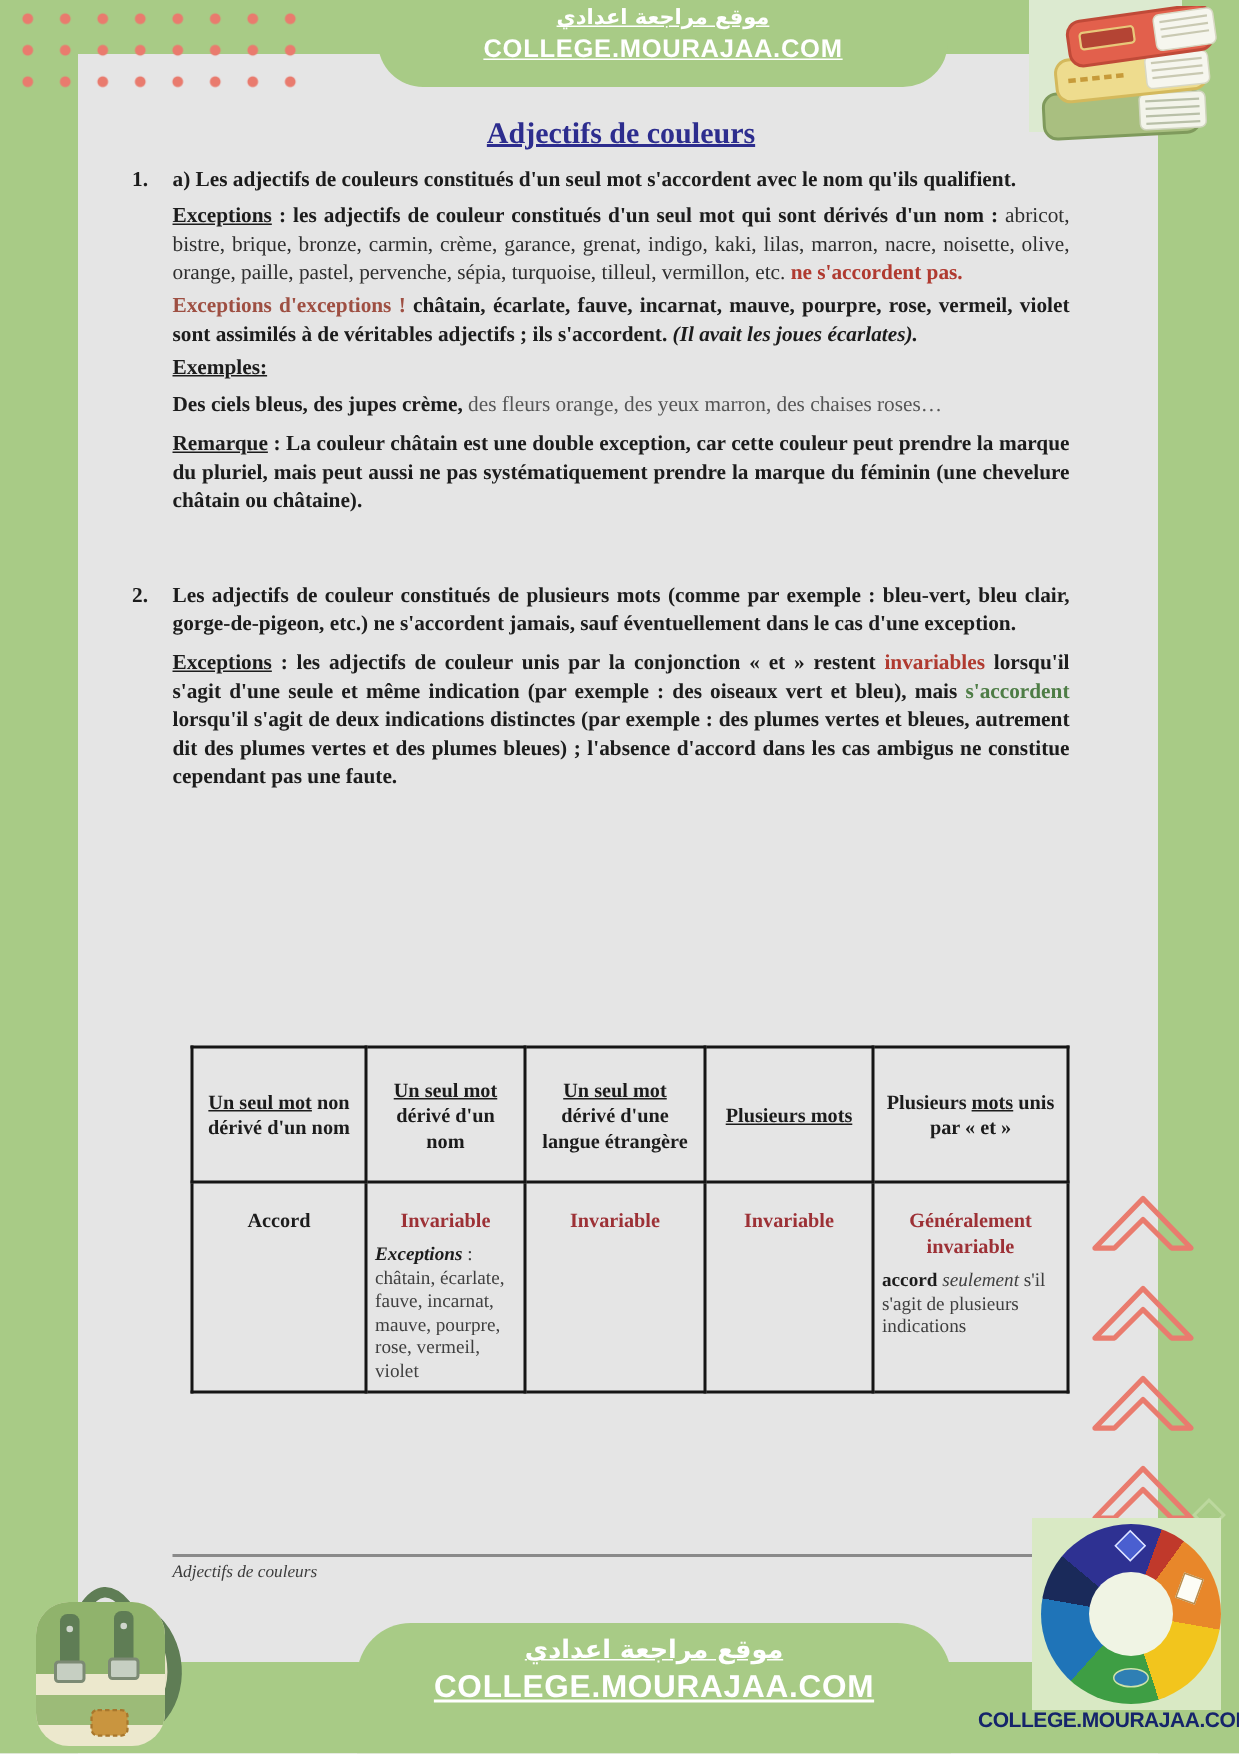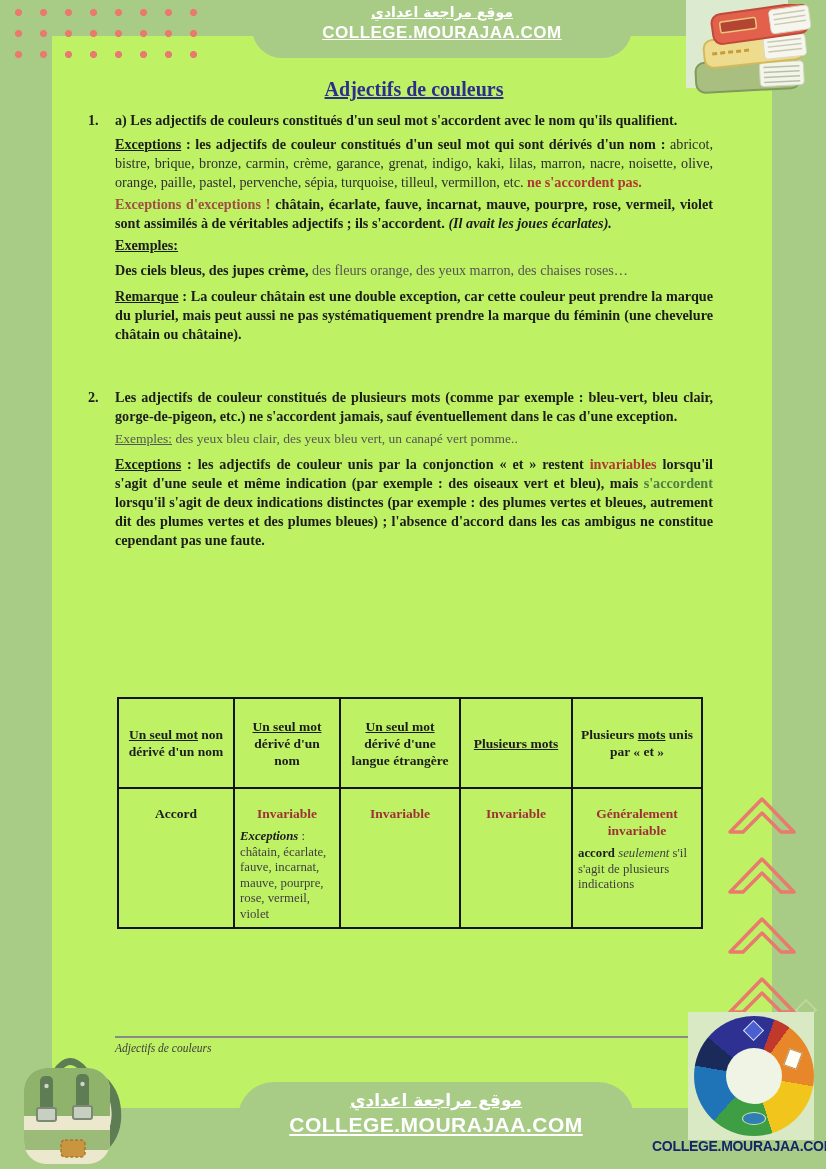--- a/index.html
+++ b/index.html
@@ -1,19 +1,19 @@
 <!DOCTYPE html>
 <html lang="fr"><head>
 <meta charset="utf-8">
 <style>
   * { box-sizing: border-box; }
   html,body { margin:0; padding:0; }
   .canvas {
     position:relative; width:826px; height:1169px;
-    background:#bef264; overflow:hidden;
+    background:#e5e5e5; overflow:hidden;
     font-family:"Liberation Serif", serif;
     color:#1c1c1c;
   }
   
   .frame-left  { position:absolute; left:0; top:0; width:52px; height:1169px; background:#a8cb86; }
   .frame-right { position:absolute; right:0; top:0; width:54px; height:1169px; background:#a8cb86; }
   .band-top    { position:absolute; left:0; top:0; width:826px; height:36px; background:#a8cb86; }
   .band-top-bulge {
     position:absolute; left:252px; top:0; width:380px; height:58px;
     background:#a8cb86; border-radius:0 0 30px 30px; text-align:center; padding-top:3px;
@@ -81,21 +81,21 @@
   .gray { font-weight:normal; color:#555555; }
   .red  { color:#b03a30; }
   .maroon { color:#9e4f42; }
   .greentx { color:#4e7d46; }
   .it   { font-style:italic; }
   .mt5  { margin-top:5px; }  .mt3 { margin-top:3px; }  .mt26 { margin-top:26px; }
   .mt6  { margin-top:6px; }  .mt7 { margin-top:7px; }  .mt44 { margin-top:44px; }
   .exline2 { font-size:13.5px; }
 
   
-  table.gram { position:absolute; left:117px; top:697px; border-collapse:collapse; table-layout:fixed;
+  table.gram { position:absolute; left:127px; top:697px; border-collapse:collapse; table-layout:fixed;
                font-size:13.5px; line-height:17px; }
   table.gram td { border:2px solid #151515; padding:5px 5px; text-align:center; }
   tr.thead td { height:90px; vertical-align:middle; font-weight:bold; }
   tr.tbody td { height:128px; vertical-align:top; padding-top:16px; }
   .inv { color:#9d3136; font-weight:bold; }
   .cell-sub { text-align:left; font-weight:normal; color:#3f3f3f; font-size:12.8px; line-height:15.5px; margin-top:7px; }
   .exlab { font-weight:bold; font-style:italic; color:#1c1c1c; }
   .c5sub b { color:#1c1c1c; }
 
   
@@ -179,23 +179,20 @@
 
     <p class="para mt7">
       <span class="u">Remarque</span><span> : La couleur châtain est une double exception, car cette couleur peut prendre la marque du pluriel, mais peut aussi ne pas systématiquement prendre la marque du féminin (une chevelure châtain ou châtaine).</span>
     </p>
 
     <p class="para mt44">
       <span class="num">2.</span>
       <span>Les adjectifs de couleur constitués de plusieurs mots (comme par exemple : bleu-vert, bleu clair, gorge-de-pigeon, etc.) ne s'accordent jamais, sauf éventuellement dans le cas d'une exception.</span>
     </p>
 
-    <p class="para mt3 exline2">
-      <span class="u gray">Exemples:</span><span class="gray"> des yeux bleu clair, des yeux bleu vert, un canapé vert pomme..</span>
-    </p>
 
     <p class="para mt7">
       <span class="u">Exceptions</span><span> : les adjectifs de couleur unis par la conjonction « et » restent </span><span class="red">invariables</span><span> lorsqu'il s'agit d'une seule et même indication (par exemple : des oiseaux vert et bleu), mais </span><span class="greentx">s'accordent</span><span> lorsqu'il s'agit de deux indications distinctes (par exemple : des plumes vertes et bleues, autrement dit des plumes vertes et des plumes bleues) ; l'absence d'accord dans les cas ambigus ne constitue cependant pas une faute.</span>
     </p>
   </div>
 
   <table class="gram">
     <colgroup>
       <col style="width:116px">
         <col style="width:106px">

